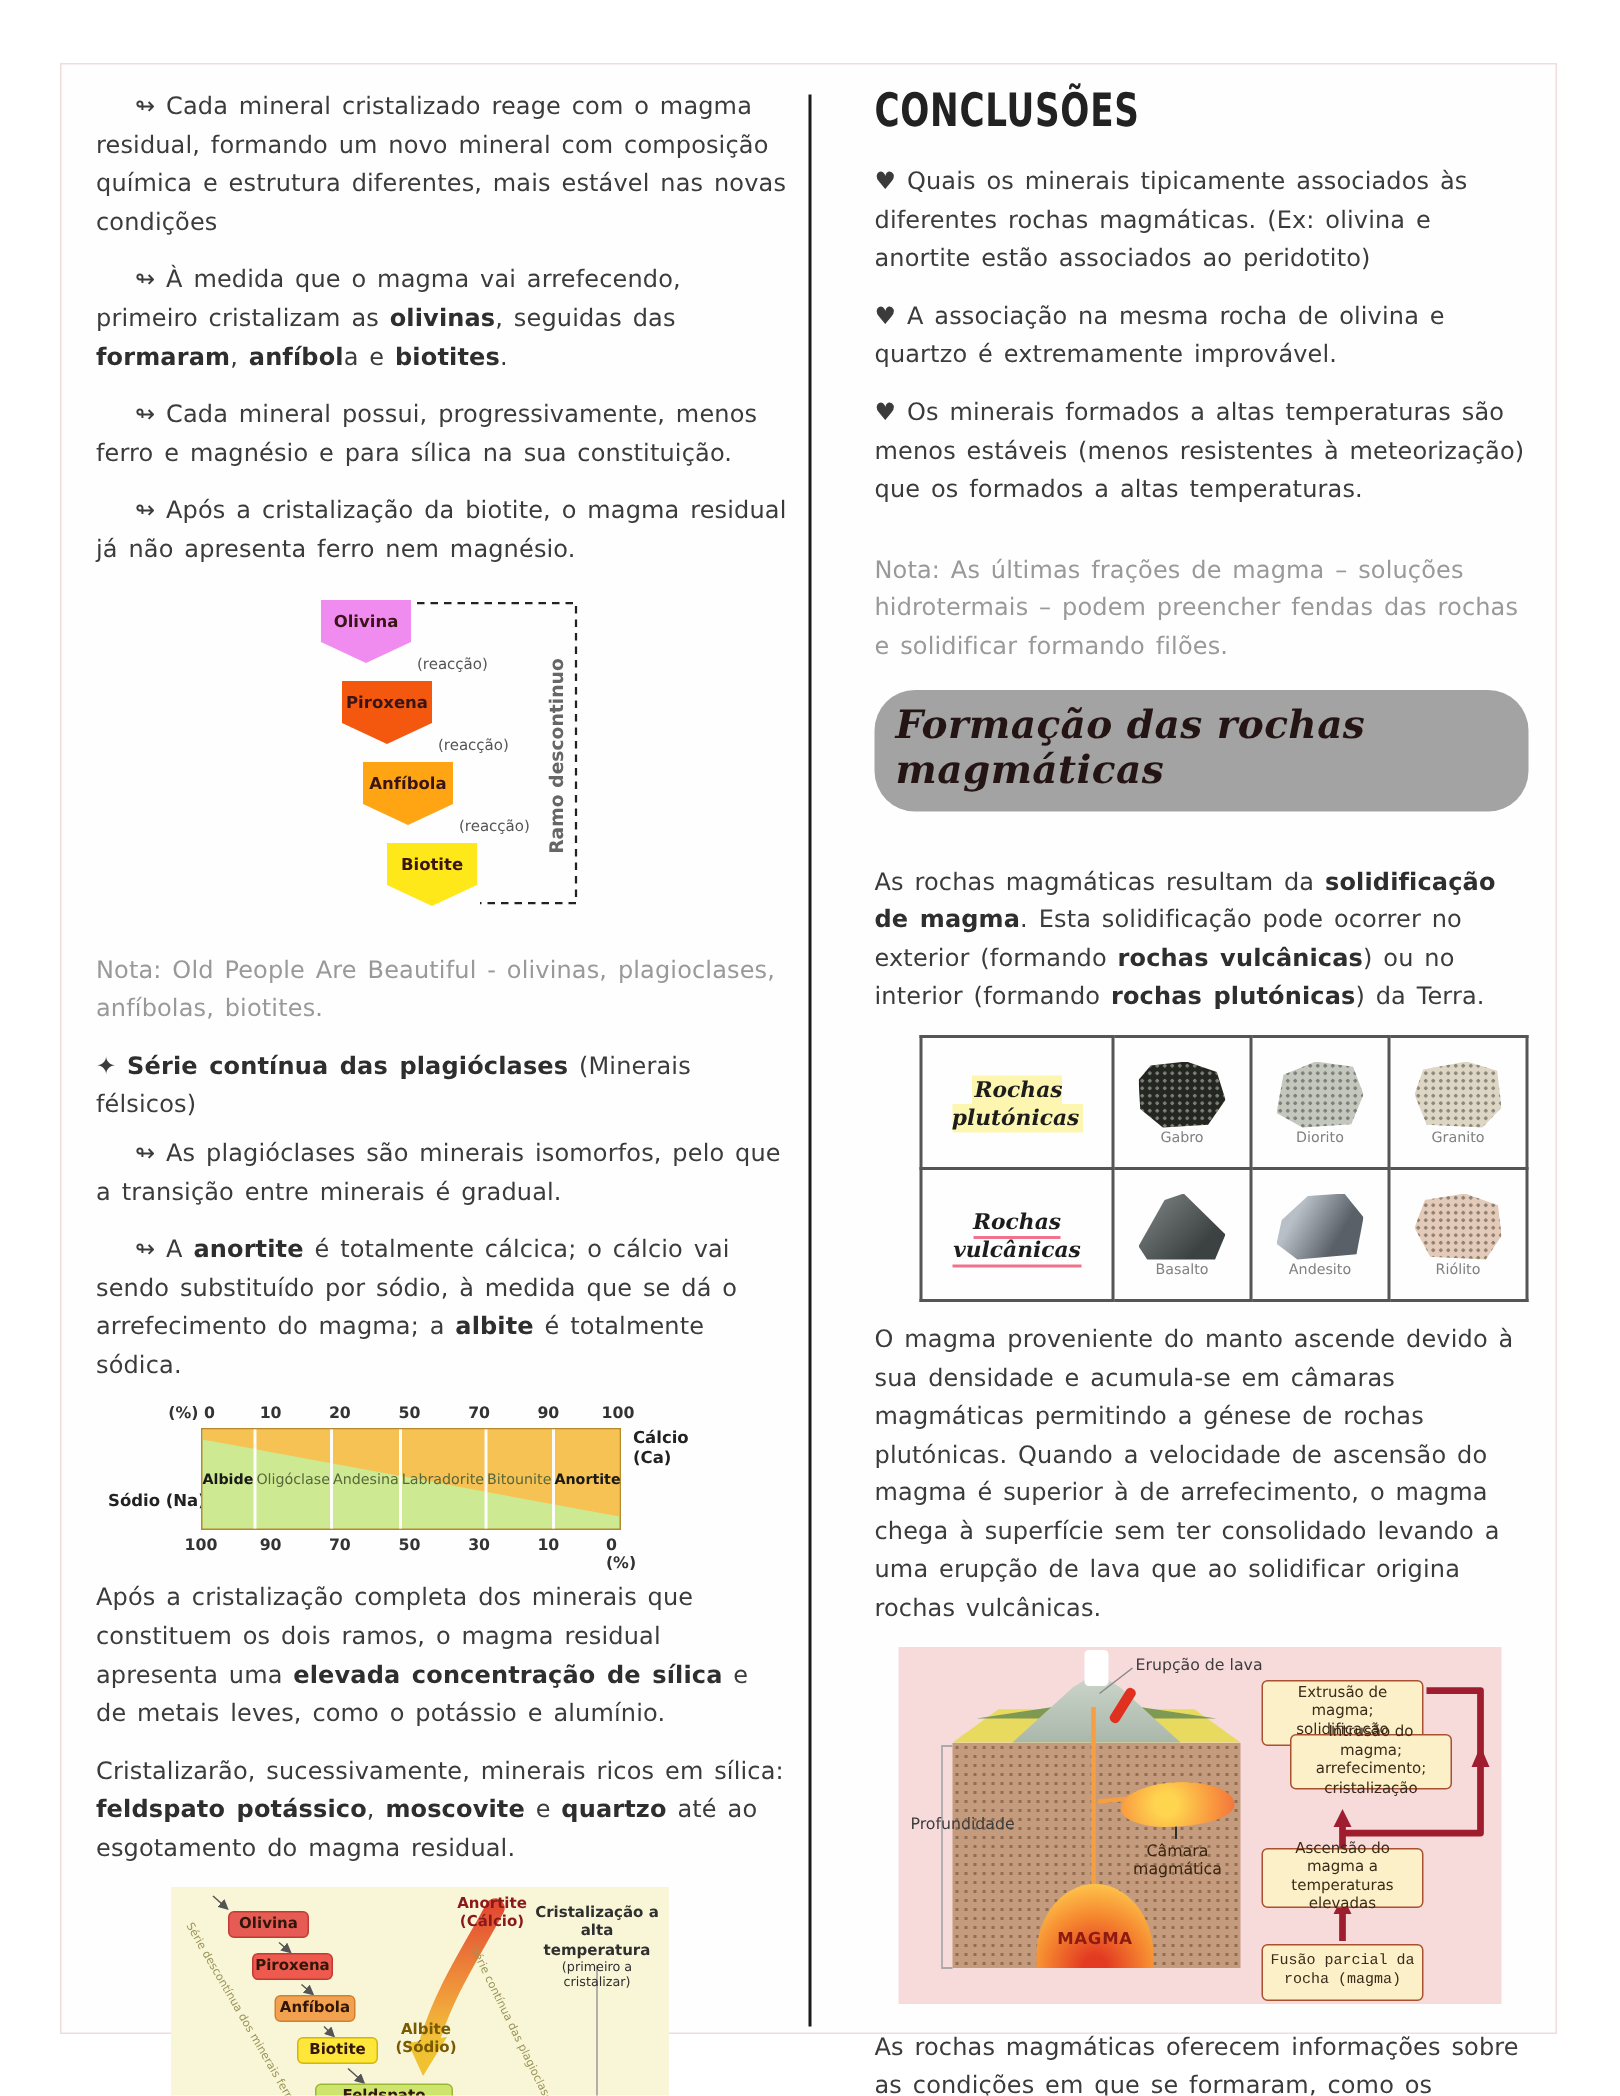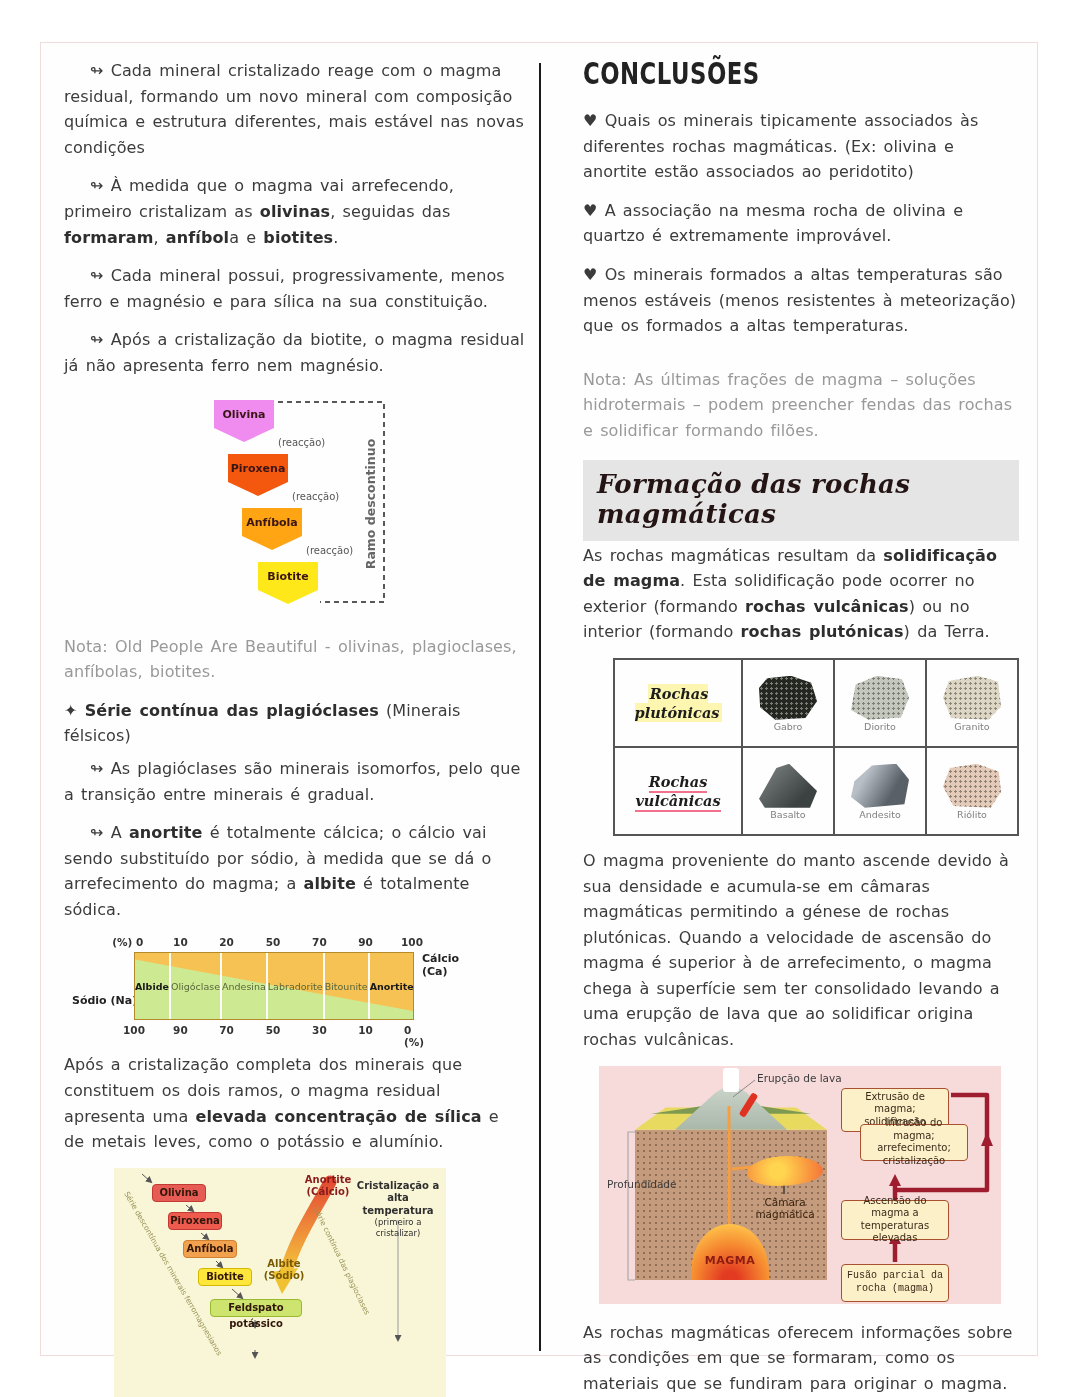--- a/index.html
+++ b/index.html
@@ -56,21 +56,21 @@
   .diag.l{left:16px;top:22px;transform:rotate(60deg);}
   .diag.r{left:206px;top:38px;transform:rotate(64deg);}
   .b-temp{position:absolute;width:92px;text-align:center;color:#2f2f2f;}
   .b-temp .h{font-weight:700;font-size:10px;line-height:1.25;}
   .b-temp .s{font-size:8.5px;line-height:1.2;}
   .bt-high{left:238px;top:12px;}
 
   
   .conclu{font-size:24px;font-weight:800;letter-spacing:.5px;margin:0 0 24px 0;
     text-transform:uppercase;transform:scale(.95,1.28);transform-origin:left top;color:#222;}
-  .pinkhead{background:#e5e5e5;padding:9px 14px 12px 14px;margin:16px 0 2px 0;}
+  .pinkhead{background:#a3a3a3;padding:9px 14px 12px 14px;margin:16px 0 34px 0;border-radius:27px;}
   .script{font-family:"DejaVu Serif",serif;font-style:italic;font-weight:700;}
   .pinkhead span{font-size:26px;color:#241414;letter-spacing:.3px;}
 
   table.rocks{border-collapse:collapse;margin:6px 0 12px 30px;}
   table.rocks td{border:2px solid #555;text-align:center;vertical-align:middle;}
   td.rlab{width:124px;height:84px;}
   td.rcell{width:88px;height:84px;}
   .rlab span{font-size:14.5px;color:#1d1d1d;}
   .hl-yellow{background:#fcf6b0;padding:1px 2px;}
   .ul-pink{border-bottom:2px solid #f2728e;padding-bottom:1px;}
@@ -189,20 +189,21 @@
     <span class="tick" style="left:0;top:88px;">100</span>
     <span class="tick" style="left:16.7%;top:88px;">90</span>
     <span class="tick" style="left:33.3%;top:88px;">70</span>
     <span class="tick" style="left:50%;top:88px;">50</span>
     <span class="tick" style="left:66.7%;top:88px;">30</span>
     <span class="tick" style="left:83.3%;top:88px;">10</span>
     <span class="tick b-last" style="left:100%;top:88px;">0 (%)</span>
   </div>
 
   <p class="bt"><span>Após a cristalização completa dos minerais que constituem os dois ramos, o magma residual apresenta uma </span><b>elevada concentração de sílica</b><span> e de metais leves, como o potássio e alumínio.</span></p>
+  <p class="bt"><span>Cristalizarão, sucessivamente, minerais ricos em sílica: </span><b>feldspato potássico</b><span>, </span><b>moscovite</b><span> e </span><b>quartzo</b><span> até ao esgotamento do magma residual.</span></p>
 
   <div class="bowen">
     <svg class="ar" width="332" height="243" viewBox="0 0 332 243">
       <defs>
         <linearGradient id="bigarrow" x1="0" y1="0" x2="0" y2="1">
           <stop offset="0" stop-color="#e34b33"></stop>
             <stop offset="0.55" stop-color="#ef8f3a"></stop>
             <stop offset="1" stop-color="#f3c53a"></stop>
         </linearGradient>
         <marker id="ah" markerWidth="7" markerHeight="7" refX="5" refY="3.5" orient="auto">

